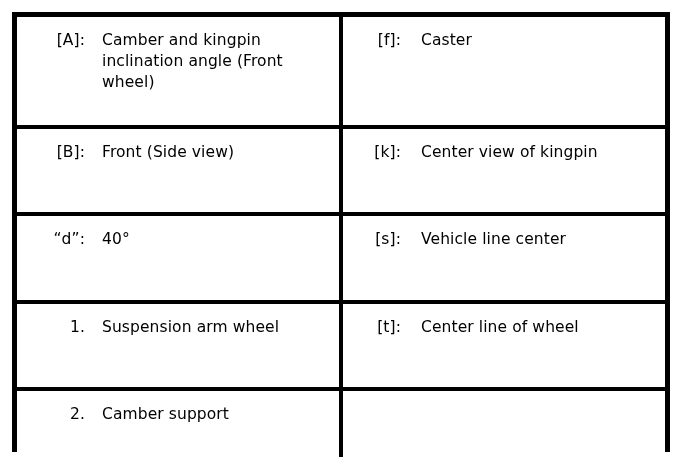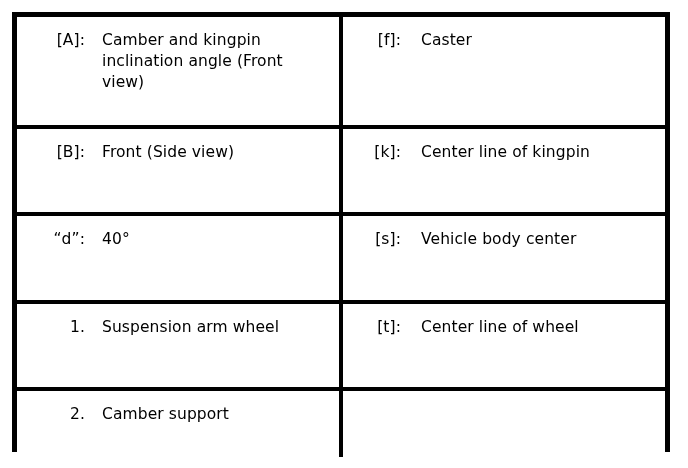--- a/index.html
+++ b/index.html
@@ -91,57 +91,57 @@
 <body>
 
 <div class="legend-table-wrap">
   <table class="legend-table">
     <tbody>
 
       <tr class="row-1">
         <td class="cell col-left">
           <div class="cell-inner">
             <span class="tag">[A]:</span>
-            <span class="desc">Camber and kingpin inclination angle (Front view)</span>
+            <span class="desc">Camber and kingpin inclination angle (Front wheel)</span>
           </div>
         </td>
         <td class="cell col-right">
           <div class="cell-inner">
             <span class="tag">[f]:</span>
             <span class="desc">Caster</span>
           </div>
         </td>
       </tr>
 
       <tr class="row-2">
         <td class="cell col-left">
           <div class="cell-inner">
             <span class="tag">[B]:</span>
             <span class="desc">Front (Side view)</span>
           </div>
         </td>
         <td class="cell col-right">
           <div class="cell-inner">
             <span class="tag">[k]:</span>
-            <span class="desc">Center line of kingpin</span>
+            <span class="desc">Center view of kingpin</span>
           </div>
         </td>
       </tr>
 
       <tr class="row-3">
         <td class="cell col-left">
           <div class="cell-inner">
             <span class="tag">“d”:</span>
             <span class="desc">40°</span>
           </div>
         </td>
         <td class="cell col-right">
           <div class="cell-inner">
             <span class="tag">[s]:</span>
-            <span class="desc">Vehicle body center</span>
+            <span class="desc">Vehicle line center</span>
           </div>
         </td>
       </tr>
 
       <tr class="row-4">
         <td class="cell col-left">
           <div class="cell-inner">
             <span class="tag">1.</span>
             <span class="desc">Suspension arm wheel</span>
           </div>

